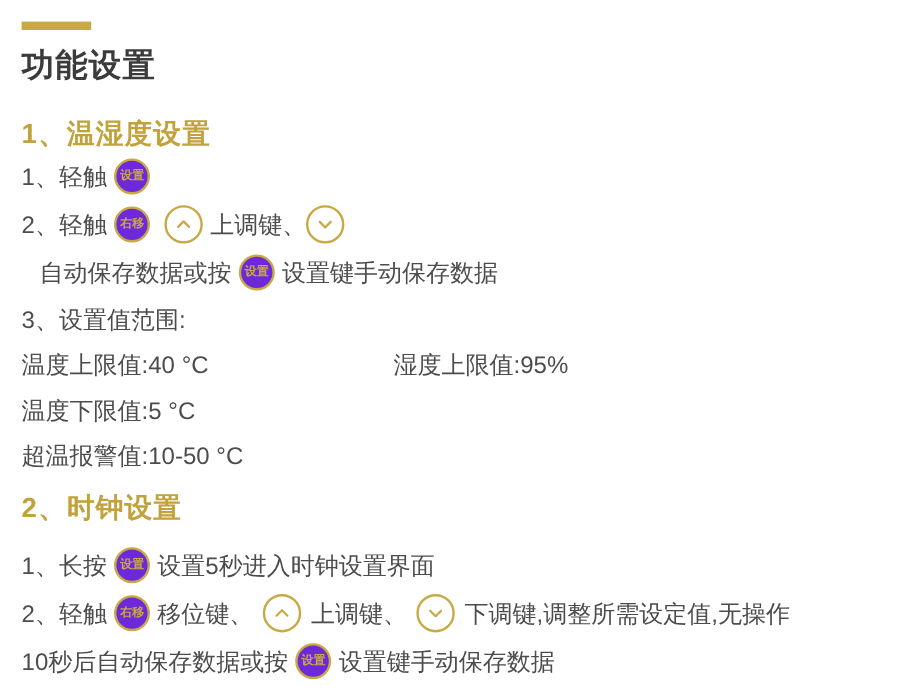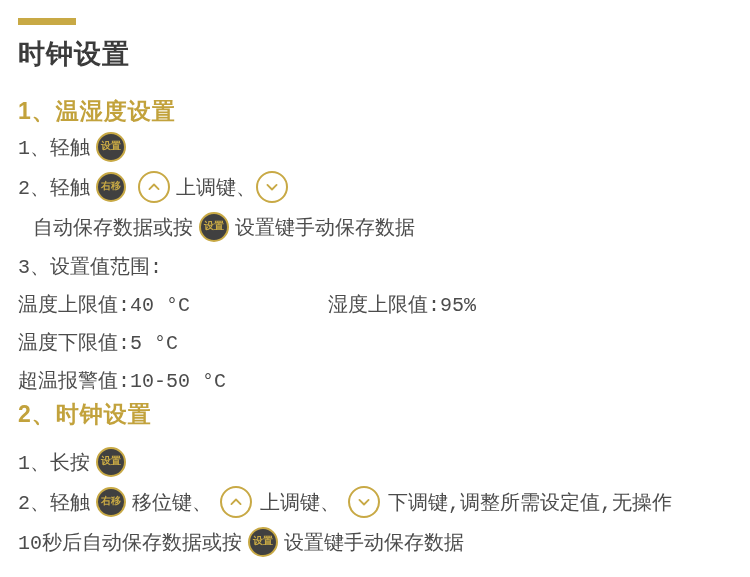--- a/index.html
+++ b/index.html
@@ -31,42 +31,41 @@
     color:var(--title-text);
     letter-spacing:1px;
   }
   .section-heading{
     font-size:23px;
     font-weight:700;
     color:var(--heading-gold);
     letter-spacing:1px;
   }
   .sh1{margin-top:24px;}
-  .sh2{margin-top:0;height:30px;line-height:30px;}
+  .sh2{margin-top:9px;height:30px;line-height:30px;}
   .line{
     display:flex;
     align-items:center;
     height:40px;
     font-size:20px;
     color:var(--body-text);
     white-space:nowrap;
-    font-family:Liberation Mono, monospace;
   }
   .line.h38{height:38px;}
   .line .gap-s{margin:0 6px;}
   .line .gap-m{margin:0 8px;}
   .indent{padding-left:15px;}
   .icon-circle{
     flex:0 0 auto;
     display:inline-flex;
     align-items:center;
     justify-content:center;
     border:2px solid var(--gold);
     border-radius:50%;
-    background:#404040;
+    background:#6d28d9;
   }
   .text-icon{
     width:30px;height:30px;
   }
   .text-icon .icon-label{
     font-size:10px;
     line-height:1;
     color:var(--gold);
     font-weight:700;
     letter-spacing:0;
@@ -88,21 +87,21 @@
   .vals.row1 .col-left{width:310px;}
   .vals.row2 .col-left{width:350px;}
 </style>
 </head>
 <body>
 
 <div class="page">
 
   <div class="accent-bar"></div>
 
-  <h1 class="doc-title">时钟设置</h1>
+  <h1 class="doc-title">功能设置</h1>
 
   <h2 class="section-heading sh1">1、温湿度设置</h2>
 
   <p class="line">
     <span>1、轻触</span>
     <span class="icon-circle text-icon gap-s">
       <span class="icon-label">设置</span>
     </span>
   </p>
 
@@ -149,20 +148,21 @@
     <span>超温报警值:10-50 °C</span>
   </p>
 
   <h2 class="section-heading sh2">2、时钟设置</h2>
 
   <p class="line" style="margin-top:13px;">
     <span>1、长按</span>
     <span class="icon-circle text-icon gap-s">
       <span class="icon-label">设置</span>
     </span>
+    <span>设置5秒进入时钟设置界面</span>
   </p>
 
   <p class="line">
     <span>2、轻触</span>
     <span class="icon-circle text-icon gap-s">
       <span class="icon-label">右移</span>
     </span>
     <span>移位键、</span>
     <span class="icon-circle chev-icon gap-m">
       <svg viewBox="0 0 24 24">

